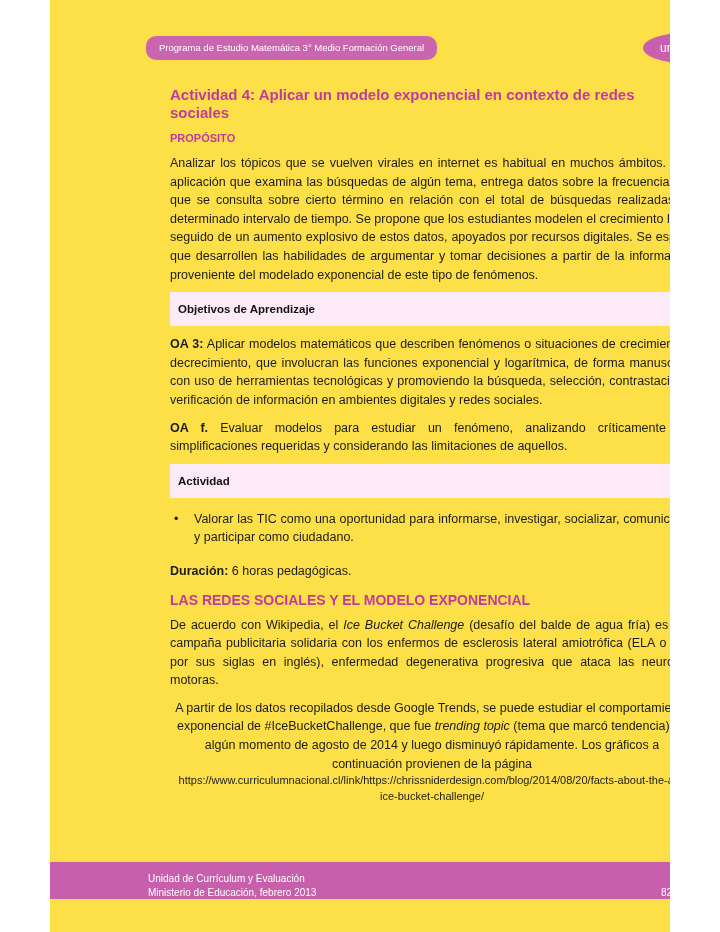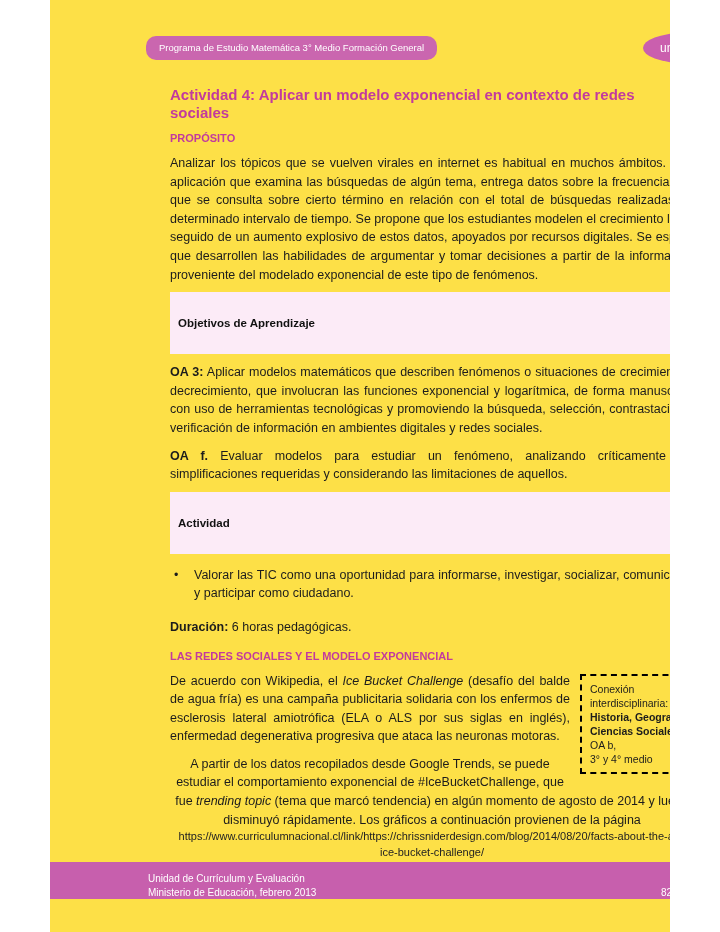--- a/index.html
+++ b/index.html
@@ -59,34 +59,34 @@
     margin-top: 9px;
     font-size: 12.5px;
     line-height: 18.6px;
   }
   .just { text-align: justify; }
   .pink-bar {
     margin-top: 8px;
     background: #fcebf7;
     font-size: 11.5px;
     font-weight: bold;
-    padding: 25px 8px;
+    padding: 11px 8px;
     color: #111111;
   }
   .bullet-row {
     margin-top: 12px;
     display: flex;
     font-size: 12.5px;
     line-height: 18.6px;
     text-align: justify;
   }
   .bullet-dot { width: 24px; flex: 0 0 24px; padding-left: 4px; }
   .duracion { margin-top: 15px; }
   .desarrollo-h { margin-top: 44px; font-size: 12.5px; }
-  .redes-h { margin-top: 12px; font-size: 11px; }
+  .redes-h { margin-top: 12px; font-size: 14px; }
   .connection-box {
     float: right;
     width: 140px;
     margin: 2px -26px 12px 10px;
     border: 2px dashed #000000;
     padding: 6px 8px;
     font-size: 10.5px;
     line-height: 14px;
     color: #1c1c1c;
   }
@@ -145,26 +145,20 @@
       <span>Valorar las TIC como una oportunidad para informarse, investigar, socializar, comunicarse y participar como ciudadano.</span>
     </div>
 
     <p class="body-p duracion"><b>Duración:</b><span> 6 horas pedagógicas.</span></p>
 
 
     <div class="magenta-sub redes-h">LAS REDES SOCIALES Y EL MODELO EXPONENCIAL</div>
 
     <div class="clearfix">
 
-      <div class="connection-box">
-        <div>Conexión interdisciplinaria:</div>
-        <div><b>Historia, Geografía y Ciencias Sociales</b></div>
-        <div>OA b,</div>
-        <div>3° y 4° medio</div>
-      </div>
 
       <p class="body-p just"><span>De acuerdo con Wikipedia, el </span><i>Ice Bucket Challenge</i><span> (desafío del balde de agua fría) es una campaña publicitaria solidaria con los enfermos de esclerosis lateral amiotrófica (ELA o ALS por sus siglas en inglés), enfermedad degenerativa progresiva que ataca las neuronas motoras.</span></p>
 
       <p class="body-p trends-p"><span>A partir de los datos recopilados desde Google Trends, se puede estudiar el comportamiento exponencial de #IceBucketChallenge, que fue </span><i>trending topic</i><span> (tema que marcó tendencia) en algún momento de agosto de 2014 y luego disminuyó rápidamente. Los gráficos a continuación provienen de la página</span>
       <a href="#" class="url-text">https://www.curriculumnacional.cl/link/https://chrissniderdesign.com/blog/2014/08/20/facts-about-the-als-ice-bucket-challenge/</a></p>
 
     </div>
 
   </div>
 

